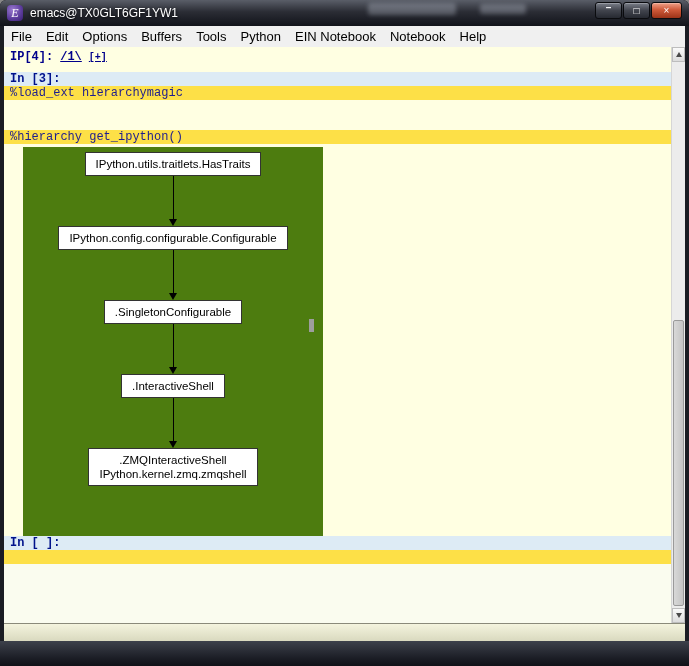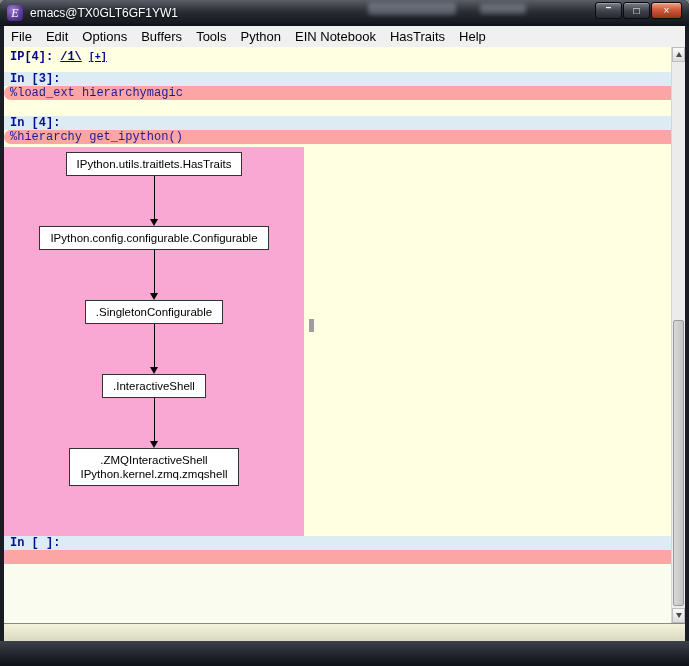--- a/index.html
+++ b/index.html
@@ -65,27 +65,27 @@
   }
   .header-line {
     position:absolute; top:3px; left:6px; height:15px; line-height:15px;
     color:#00008B; font-weight:bold;
   }
   .header-link { color:#00008B; text-decoration:underline; margin-left:7px; font-weight:bold; }
   .header-link.small { font-size:10px; }
 
   .stripe { position:absolute; left:0; right:1px; height:14px; line-height:14px; padding-left:6px; white-space:pre; }
   .stripe.prompt { background:#DDEBF5; color:#00128B; font-weight:bold; }
-  .stripe.input  { background:#fca5a5; color:#1C1C8F;border-radius:7px; }
+  .stripe.input  { background:#fde047; color:#1C1C8F; }
   .tail-band { position:absolute; left:0; right:14px; top:517px; bottom:0; background:#FAFCEF; }
 
   
   .out-image {
-    position:absolute; top:100px; left:0; width:300px; height:440px;
-    background:#f9a8d4;
+    position:absolute; top:100px; left:19px; width:300px; height:440px;
+    background:#4d7c0f;
   }
   .diagram {
     width:100%; height:100%;
     display:flex; flex-direction:column; align-items:center;
     padding-top:5px;
     font-family:"Liberation Sans","DejaVu Sans",sans-serif;
     font-size:11.5px; color:#000;
   }
   .dbox {
     border:1px solid #333; background:#fff;
@@ -165,34 +165,33 @@
   </div>
 
   <div class="menubar">
     <span class="menu-item">File</span>
     <span class="menu-item">Edit</span>
     <span class="menu-item">Options</span>
     <span class="menu-item">Buffers</span>
     <span class="menu-item">Tools</span>
     <span class="menu-item">Python</span>
     <span class="menu-item">EIN Notebook</span>
-    <span class="menu-item">HasTraits</span>
+    <span class="menu-item">Notebook</span>
     <span class="menu-item">Help</span>
   </div>
 
   <div class="content">
 
     <div class="header-line">
       <span>IP[4]:</span><span class="header-link">/1\</span><span class="header-link small">[+]</span>
     </div>
 
     <div class="stripe prompt" style="top:25px"><span>In [3]:</span></div>
     <div class="stripe input" style="top:39px"><span>%load_ext hierarchymagic</span></div>
 
-    <div class="stripe prompt" style="top:69px"><span>In [4]:</span></div>
     <div class="stripe input" style="top:83px"><span>%hierarchy get_ipython()</span></div>
 
     <div class="out-image">
       <div class="diagram">
         <div class="dbox">
           <div class="dline">IPython.utils.traitlets.HasTraits</div>
         </div>
         <div class="darrow"></div>
         <div class="dbox">
           <div class="dline">IPython.config.configurable.Configurable</div>

